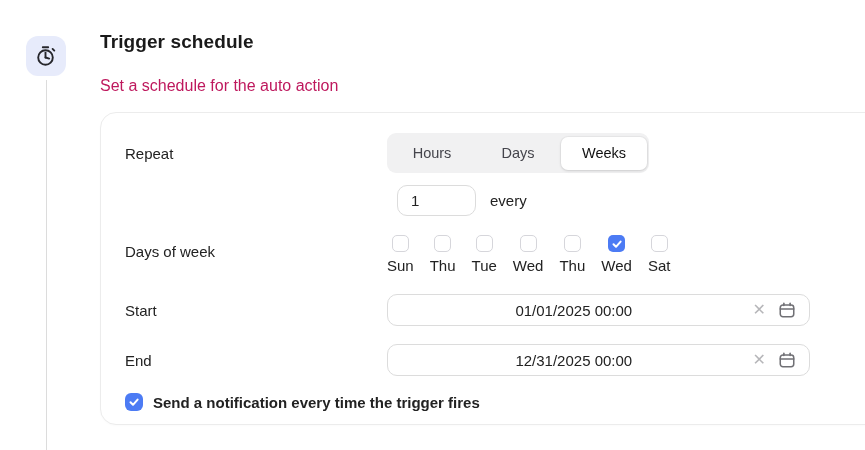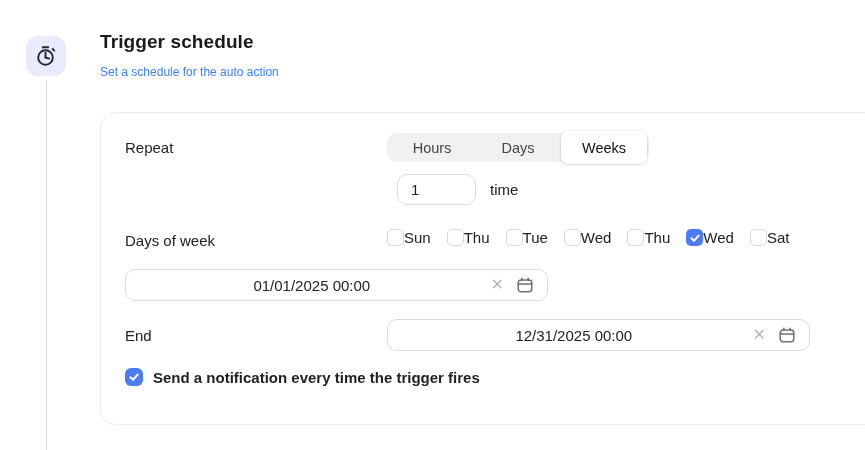--- a/index.html
+++ b/index.html
@@ -20,41 +20,41 @@
     display: flex; align-items: center; justify-content: center;
   }
   .rail-line {
     position: absolute; left: 46px; top: 80px;
     width: 1px; height: 370px; background: #dcdcdc;
   }
 
   
   .header { position: absolute; left: 100px; top: 31px; }
   .title { font-size: 19px; font-weight: 700; color: #1a1a1a; letter-spacing: .1px; }
-  .subtitle { margin-top: 12px; font-size: 12px; color: #3b82f6; }
+  .subtitle { margin-top: 24px; font-size: 16px; color: #be185d; }
 
   
   .card {
     position: absolute; left: 100px; top: 112px;
     width: 800px; height: 313px;
     background: #fff;
     border: 1px solid #ececec;
     border-radius: 16px;
     box-sizing: border-box;
     padding: 20px 24px 0 24px;
     box-shadow: 0 1px 2px rgba(0,0,0,0.02);
   }
   .row { display: flex; align-items: center; }
   .row-label { width: 262px; flex: 0 0 262px; font-size: 15px; color: #222; }
 
   
   .seg {
     display: inline-flex; align-items: center;
     background: #f1f1f2; border-radius: 9px;
-    height: 29px; padding: 0 2px;
+    height: 40px; padding: 0 2px;
   }
   .seg-item {
     min-width: 70px; height: 29px;
     display: flex; align-items: center; justify-content: center;
     font-size: 14.5px; color: #45454c;
     border-radius: 7px; cursor: pointer; padding: 0 8px;
   }
   .seg-item.selected {
     background: #ffffff; color: #111;
     height: 33px; margin: -2px 0;
@@ -72,21 +72,21 @@
     font-size: 15px; color: #222;
     padding: 0 0 0 13px;
     font-family: inherit; outline: none; background: #fff;
   }
   .unit { margin-left: 14px; font-size: 15px; color: #222; }
 
   
   .days-row { margin-top: 19px; align-items: flex-start; }
   .days-row .row-label { margin-top: 14px; }
   .days { display: flex; gap: 16px; }
-  .day-col { display: flex; flex-direction: row; align-items: flex-end; }
+  .day-col { display: flex; flex-direction: column; align-items: center; }
   .checkbox {
     width: 17px; height: 17px; box-sizing: border-box;
     border: 1.5px solid #d6d6db; border-radius: 5px;
     background: #fff; cursor: pointer;
     display: flex; align-items: center; justify-content: center;
   }
   .checkbox.checked { border: none; }
   .day-label { margin-top: 5px; font-size: 15px; color: #222; }
 
   
@@ -146,21 +146,21 @@
       <div class="seg">
         <div class="seg-item">Hours</div>
         <div class="seg-item">Days</div>
         <div class="seg-item selected">Weeks</div>
       </div>
     </div>
 
     <div class="row interval-row">
       <div class="spacer"></div>
       <input class="num-input" type="text" value="1" style="">
-      <span class="unit">time</span>
+      <span class="unit">every</span>
     </div>
 
     <div class="row days-row">
       <div class="row-label" style="margin-top:8px">Days of week</div>
       <div class="days">
         <div class="day-col">
           <div class="checkbox"></div>
           <div class="day-label">Sun</div>
         </div>
         <div class="day-col">
@@ -188,20 +188,21 @@
           <div class="day-label">Wed</div>
         </div>
         <div class="day-col">
           <div class="checkbox"></div>
           <div class="day-label">Sat</div>
         </div>
       </div>
     </div>
 
     <div class="row date-row">
+      <div class="row-label">Start</div>
       <div class="date-input">
         <input type="text" value="01/01/2025 00:00" style="">
         <span class="clear-x">✕</span>
         <span class="cal-btn">
           <svg width="18" height="18" viewBox="0 0 20 20" fill="none" stroke="#707075" stroke-width="1.7" stroke-linecap="round">
             <rect x="2.5" y="4.5" width="15" height="13" rx="3"></rect>
             <line x1="2.5" y1="9" x2="17.5" y2="9"></line>
             <line x1="6.5" y1="2.5" x2="6.5" y2="5"></line>
             <line x1="13.5" y1="2.5" x2="13.5" y2="5"></line>
           </svg>

